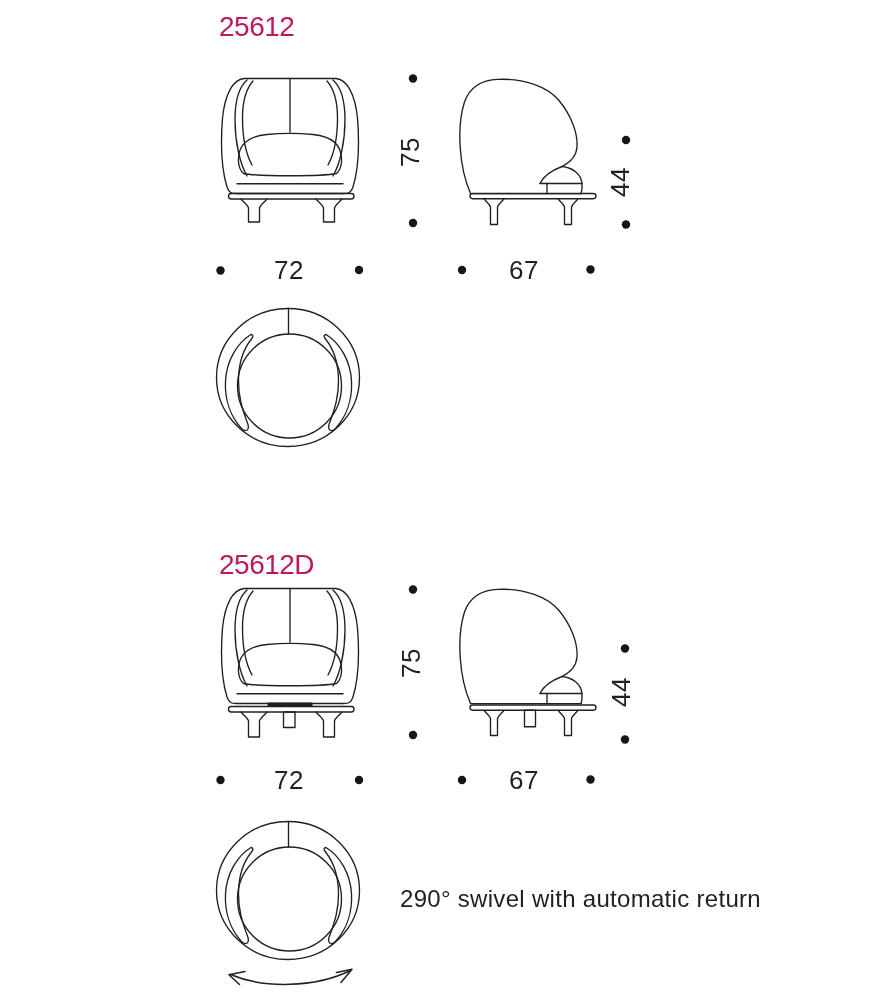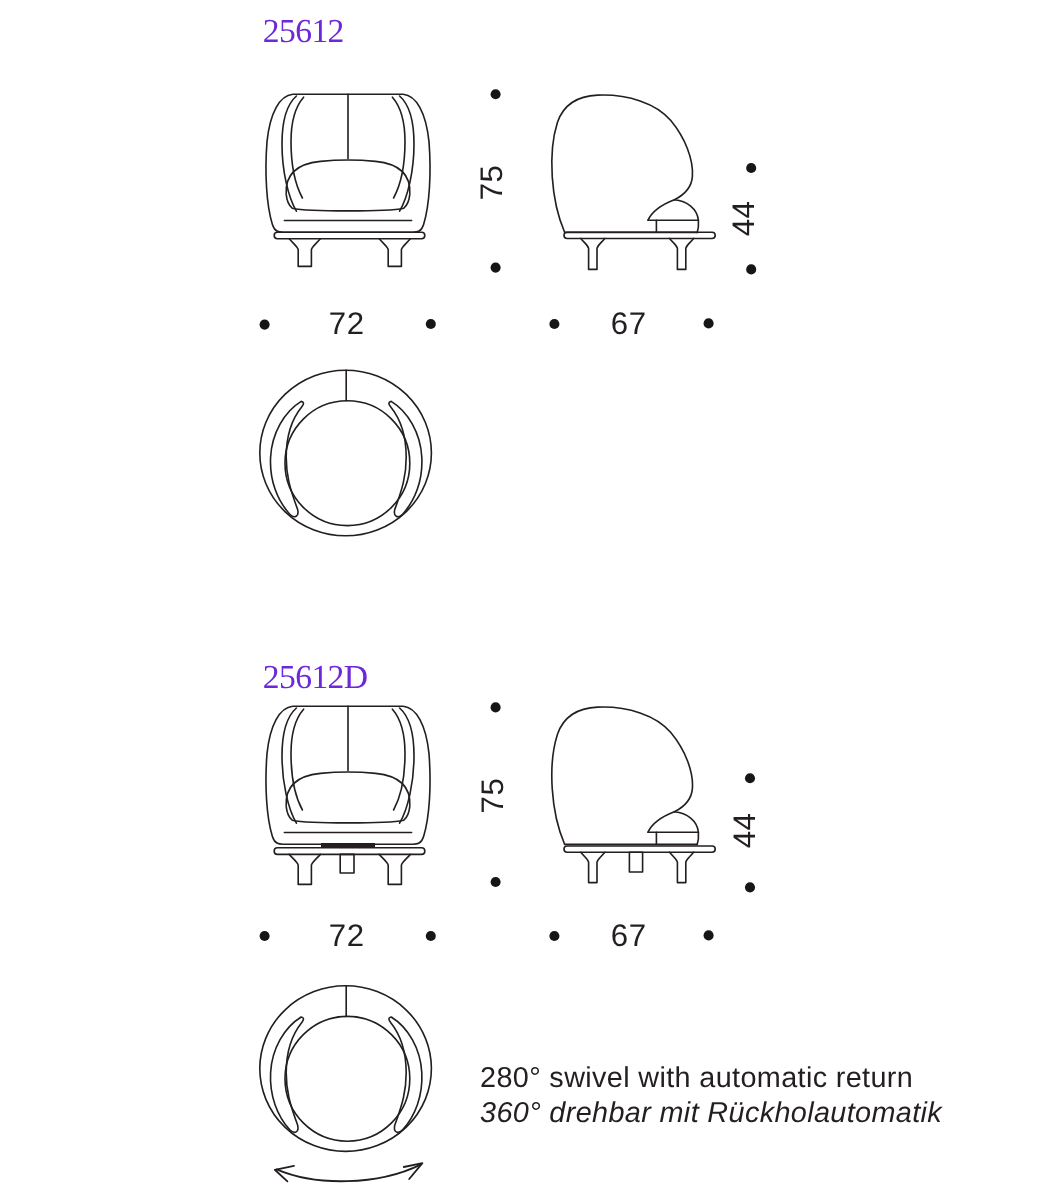--- a/index.html
+++ b/index.html
@@ -2,22 +2,22 @@
 <html><head>
 <meta charset="utf-8">
 <style>
   html,body{margin:0;padding:0;background:#fff;}
   .canvas{
     position:relative;width:883px;height:1001px;background:#ffffff;
     font-family:"Liberation Sans",sans-serif;color:#231f20;overflow:hidden;
   }
   .drawing{position:absolute;left:0;top:0;}
   .model-title{
-    position:absolute;font-size:28px;letter-spacing:-0.5px;color:#6d28d9;
-    font-family:Liberation Serif, serif;white-space:nowrap;
+    position:absolute;font-size:28px;letter-spacing:-0.5px;color:#be185d;
+    font-family:Liberation Sans, sans-serif;white-space:nowrap;
   }
   .dim{
     position:absolute;font-size:26px;color:#231f20;white-space:nowrap;
     transform:translate(-50%,-50%);letter-spacing:0.5px;
   }
   .dim-v{transform:translate(-50%,-50%) rotate(-90deg);}
   .captions{
     position:absolute;left:400px;top:884px;font-size:24px;line-height:29px;
     letter-spacing:0.3px;white-space:nowrap;color:#231f20;
   }
@@ -163,17 +163,16 @@
   <span class="dim dim-v" style="left:620px;top:182px">44</span>
 
   <div class="model-title" style="left:219px;top:549px">25612D</div>
 
   <span class="dim" style="left:289px;top:780px">72</span>
   <span class="dim" style="left:524px;top:780px">67</span>
   <span class="dim dim-v" style="left:411px;top:663px">75</span>
   <span class="dim dim-v" style="left:621px;top:692px">44</span>
 
   <div class="captions">
-    <div class="en">280° swivel with automatic return</div>
-    <div class="de">360° drehbar mit Rückholautomatik</div>
+    <div class="en">290° swivel with automatic return</div>
   </div>
 
 </div>
 
 </body></html>

